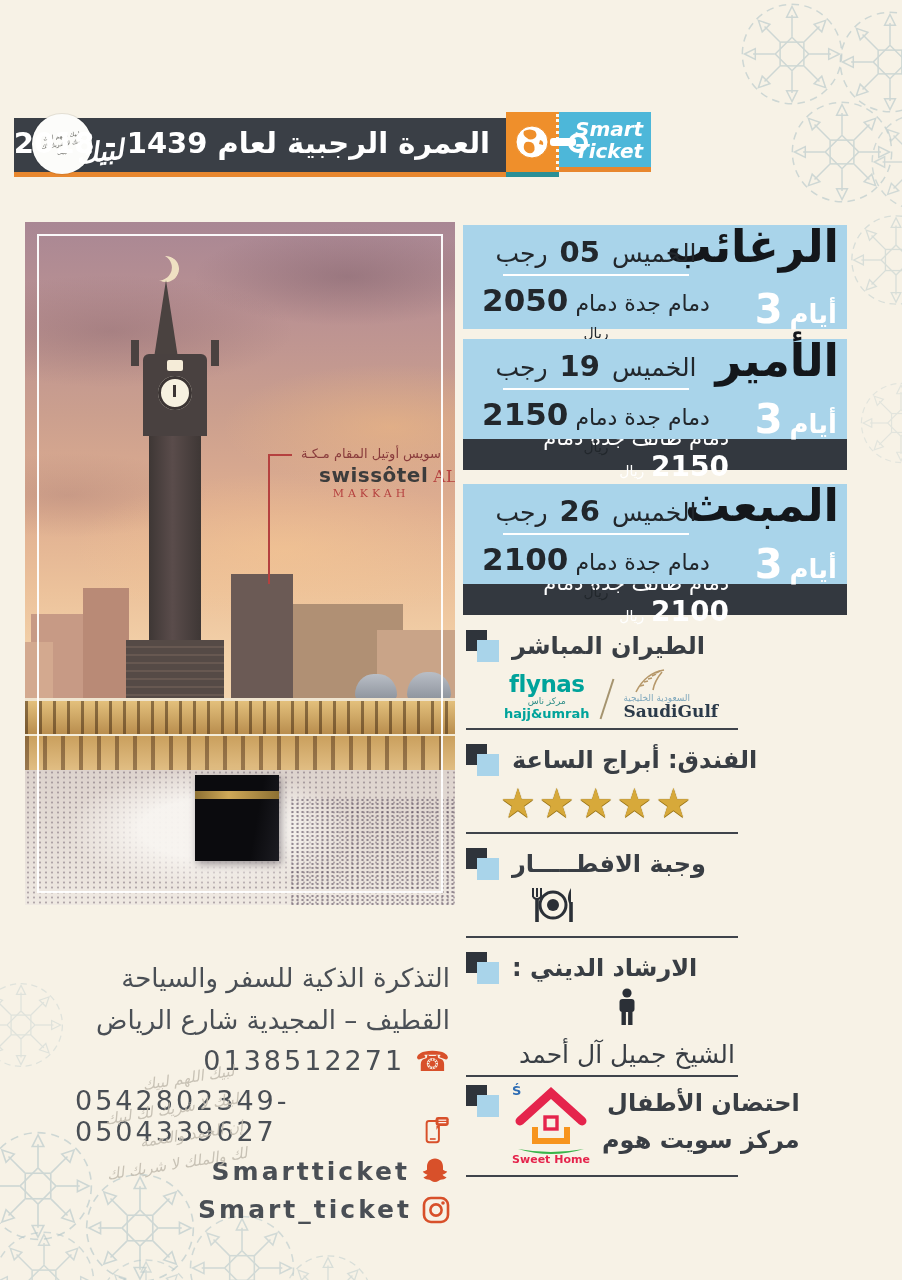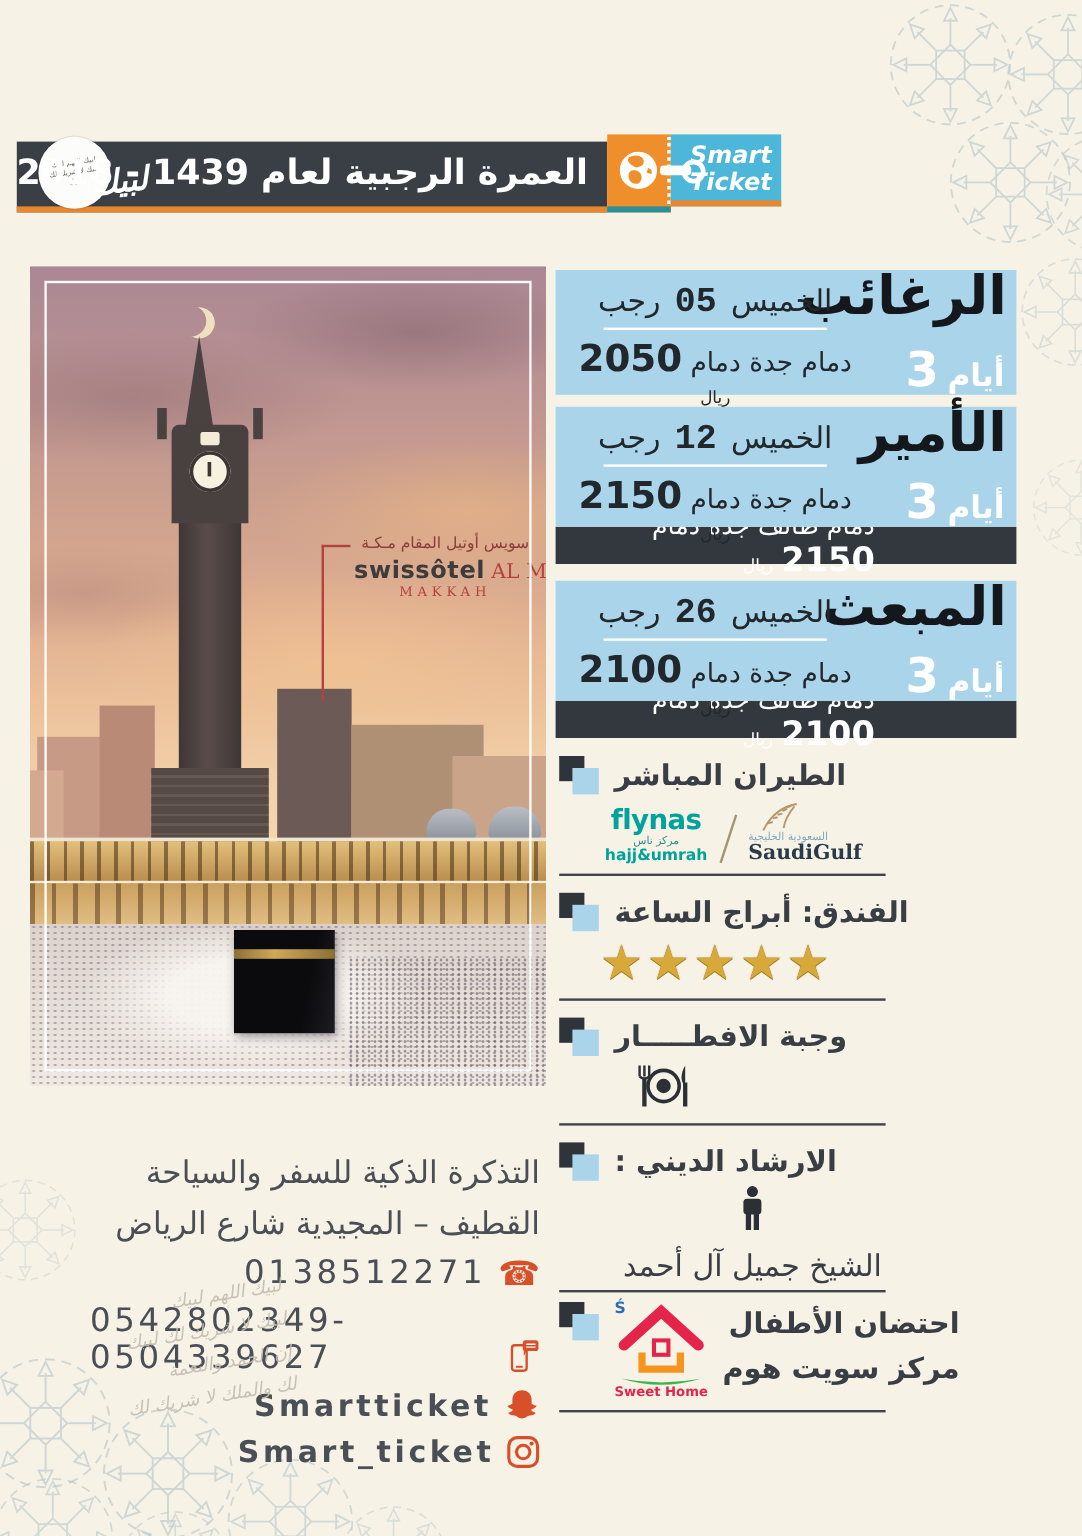--- a/index.html
+++ b/index.html
@@ -153,37 +153,37 @@
     background:linear-gradient(90deg,#8c7033,#cfa958 40%,#8c7033);
   }
   
   .anno-bracket{
     position:absolute; left:243px; top:232px; width:22px; height:128px; z-index:20;
     border-left:2px solid #b5413f; border-top:2px solid #b5413f;
   }
   .anno{position:absolute; left:270px; top:224px; width:152px; z-index:20; text-align:center;}
   .anno-ar{font-size:13px; color:#8a3c3c; letter-spacing:1px; margin-bottom:2px;}
   .anno-en{white-space:nowrap;}
-  .anno-en .sw{font-size:20px; font-weight:bold; color:#3c3c3c; letter-spacing:.5px;}
+  .anno-en .sw{font-size:20px; font-weight:bold; color:#3c3c3c; letter-spacing:.5px;margin-left:24px;}
   .anno-en .mq{font-size:17px; color:#b5413f; font-family:"DejaVu Serif",serif;}
   .anno-city{font-size:11px; color:#b5413f; letter-spacing:4px; font-family:"DejaVu Serif",serif;}
   
   .pkg{position:absolute; left:463px; width:384px;}
   .pkg-blue{position:relative; background:#a9d4ea; height:100px;}
   .pkg-blue.tall{height:104px;}
   .pkg-title{
     position:absolute; right:8px; top:-2px; font-size:45px; font-weight:800;
     color:#14171b; line-height:1.05; letter-spacing:-1px;
   }
   .pkg-duration{position:absolute; right:10px; bottom:0px; display:flex; align-items:baseline; gap:7px; color:#fff;}
   .pkg-duration .dnum{font-size:40px; font-weight:800; line-height:1;}
   .pkg-duration .dunit{font-size:26px; font-weight:bold;}
   .pkg-center{position:absolute; left:14px; top:10px; width:238px; text-align:center; color:#22272c;}
   .pkg-day{font-size:25px;}
-  .pkg-day .date{font-size:29px; font-weight:800; margin:0 4px;font-family:Liberation Mono, monospace;}
+  .pkg-day .date{font-size:29px; font-weight:800; margin:0 4px;}
   .pkg-rule{width:186px; height:2px; background:#fff; margin:5px auto 6px;}
   .pkg-route{font-size:22px;}
   .pkg-route .price{font-size:31px; font-weight:800; letter-spacing:0;}
   .pkg-route .cur{font-size:14px;}
   .pkg-bar{
     height:31px; background:#33383f; color:#fff; display:flex; align-items:center;
     justify-content:center; padding-right:118px; box-sizing:border-box;
   }
   .pkg-bar .pkg-route{font-size:21px;}
   .pkg-bar .pkg-route .price{font-size:28px;}
@@ -418,21 +418,21 @@
   <div class="pkg" style="top:339px;">
     <div class="pkg-blue">
       <div class="pkg-title">الأمير</div>
       <div class="pkg-duration">
         <span class="dnum">3</span>
         <span class="dunit">أيام</span>
       </div>
       <div class="pkg-center">
         <div class="pkg-day" dir="rtl">
           <span>الخميس</span>
-          <span class="date">12</span>
+          <span class="date">19</span>
           <span>رجب</span>
         </div>
         <div class="pkg-rule"></div>
         <div class="pkg-route" dir="rtl">
           <span>دمام جدة دمام</span>
           <span class="price">2150</span>
           <span class="cur">ريال</span>
         </div>
       </div>
     </div>

